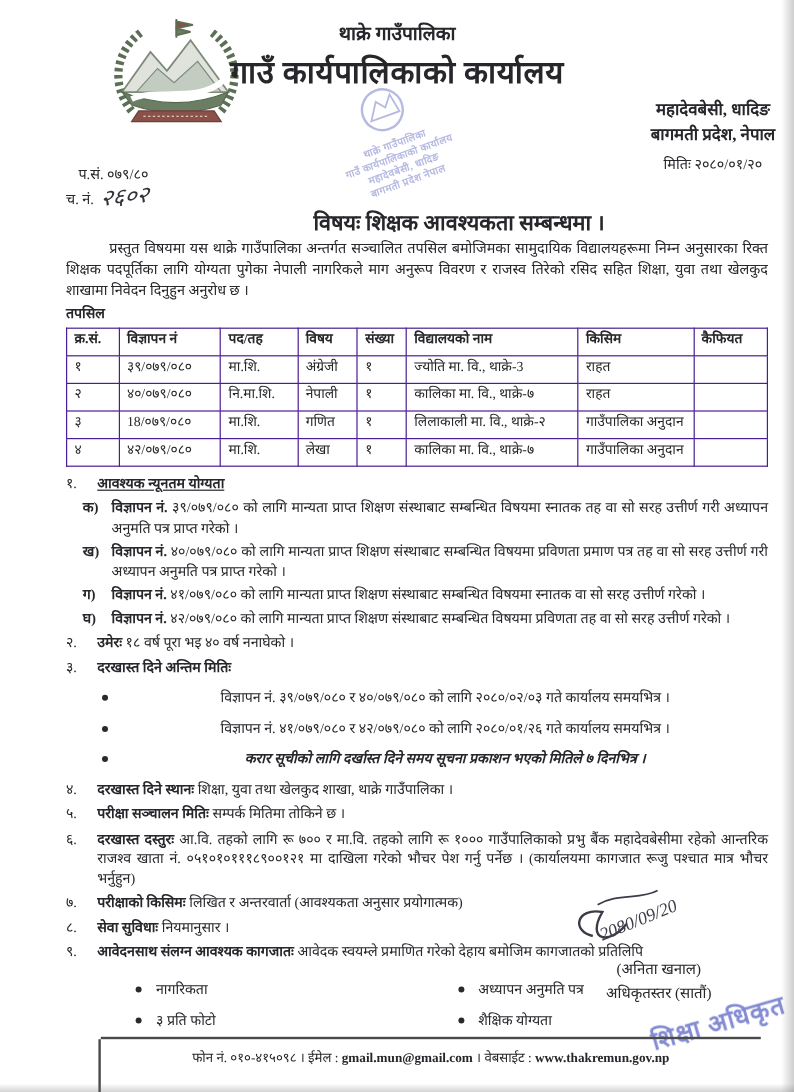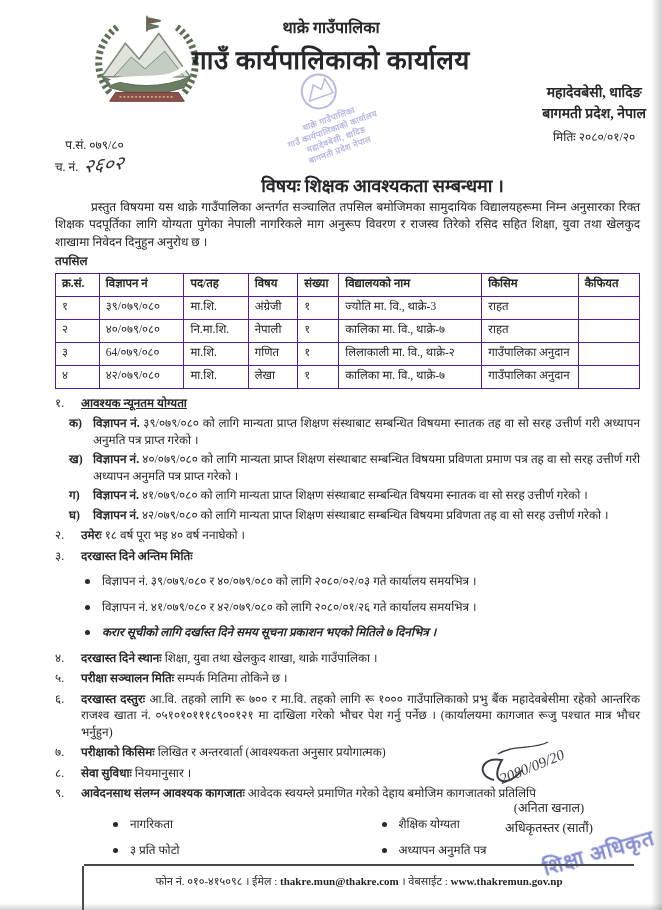--- a/index.html
+++ b/index.html
@@ -37,21 +37,21 @@
   .sec{display:flex;margin:4px 0;}
   .sec .num{width:26px;flex:none;}
   .sec .txt{flex:1;text-align:justify;}
   .sec b{font-weight:bold;}
   .u{font-weight:bold;text-decoration:underline;}
   .sub{display:flex;margin:3px 0 3px 14px;}
   .sub .m{width:24px;flex:none;font-weight:bold;}
   .sub .t{flex:1;text-align:justify;}
   .brow{display:flex;margin:9px 0 9px 30px;}
   .dot{width:5px;height:5px;border-radius:50%;background:#2a2a2a;margin:6px 12px 0 0;flex:none;}
-  .brow .bt{flex:1;}
+  .brow .bt{flex:1;text-align:center;}
   .brow.em .bt{font-weight:bold;font-style:italic;}
   .docs{display:flex;margin-top:2px;}
   .doccol{width:50%;}
   .doccol.c1{padding-left:58px;box-sizing:border-box;}
   .doccol.c2{padding-left:34px;box-sizing:border-box;}
   .drow{display:flex;margin:10px 0;}
   
   .sign{position:absolute;top:740px;right:8px;width:210px;text-align:center;}
   .sign svg{display:block;margin:0 auto -8px auto;}
   .sig-name{font-size:12.5px;line-height:20px;}
@@ -167,21 +167,21 @@
             <td>४०/०७९/०८०</td>
           <td>नि.मा.शि.</td>
             <td>नेपाली</td>
           <td>१</td>
             <td>कालिका मा. वि., थाक्रे-७</td>
           <td>राहत</td>
             <td></td>
         </tr>
         <tr>
           <td>३</td>
-            <td>64/०७९/०८०</td>
+            <td>18/०७९/०८०</td>
           <td>मा.शि.</td>
             <td>गणित</td>
           <td>१</td>
             <td>लिलाकाली मा. वि., थाक्रे-२</td>
           <td>गाउँपालिका अनुदान</td>
             <td></td>
         </tr>
         <tr>
           <td>४</td>
             <td>४२/०७९/०८०</td>
@@ -272,25 +272,25 @@
             <div class="bt">नागरिकता</div>
           </div>
           <div class="drow">
             <span class="dot"></span>
             <div class="bt">३ प्रति फोटो</div>
           </div>
         </div>
         <div class="doccol c2">
           <div class="drow">
             <span class="dot"></span>
-            <div class="bt">शैक्षिक योग्यता</div>
+            <div class="bt">अध्यापन अनुमति पत्र</div>
           </div>
           <div class="drow">
             <span class="dot"></span>
-            <div class="bt">अध्यापन अनुमति पत्र</div>
+            <div class="bt">शैक्षिक योग्यता</div>
           </div>
         </div>
       </div>
     </div>
   </div>
 
   <div class="sign">
     <svg width="170" height="66" viewBox="0 0 170 66">
       <path d="M30,40 C12,36 16,16 38,20 C24,44 44,48 58,30" fill="none" stroke="#3c3c49" stroke-width="2"></path>
       <text x="38" y="44" transform="rotate(-22 38 44)" font-size="15" font-style="italic" fill="#3c3c49">2080/09/20</text>
@@ -298,21 +298,21 @@
     </svg>
     <div class="sig-name">(अनिता खनाल)</div>
     <div class="sig-desig">अधिकृतस्तर (सातौं)</div>
   </div>
   <div class="edu-stamp">शिक्षा अधिकृत</div>
 
   <div class="footer">
     <span>फोन नं. ०१०-४१५०९८</span>
     <span>।</span>
     <span>ईमेल :</span>
-    <span class="lat">thakre.mun@thakre.com</span>
+    <span class="lat">gmail.mun@gmail.com</span>
     <span>।</span>
     <span>वेबसाईट :</span>
     <span class="lat">www.thakremun.gov.np</span>
   </div>
 
   <div class="edge-right"></div>
   <div class="edge-bottom"></div>
 </div>
 
 </body></html>

